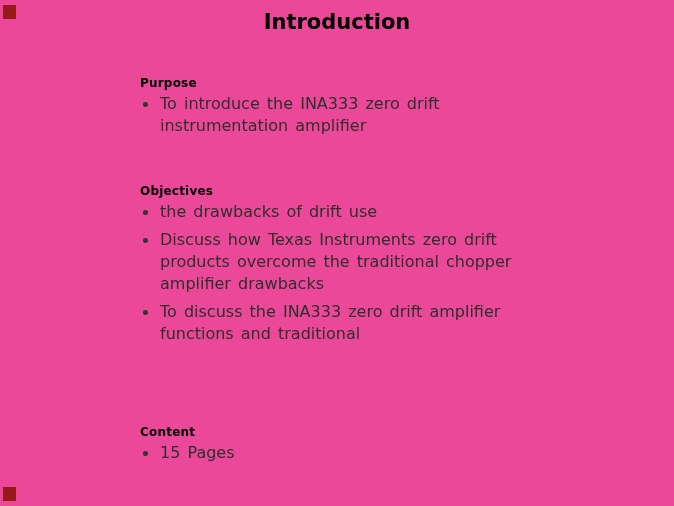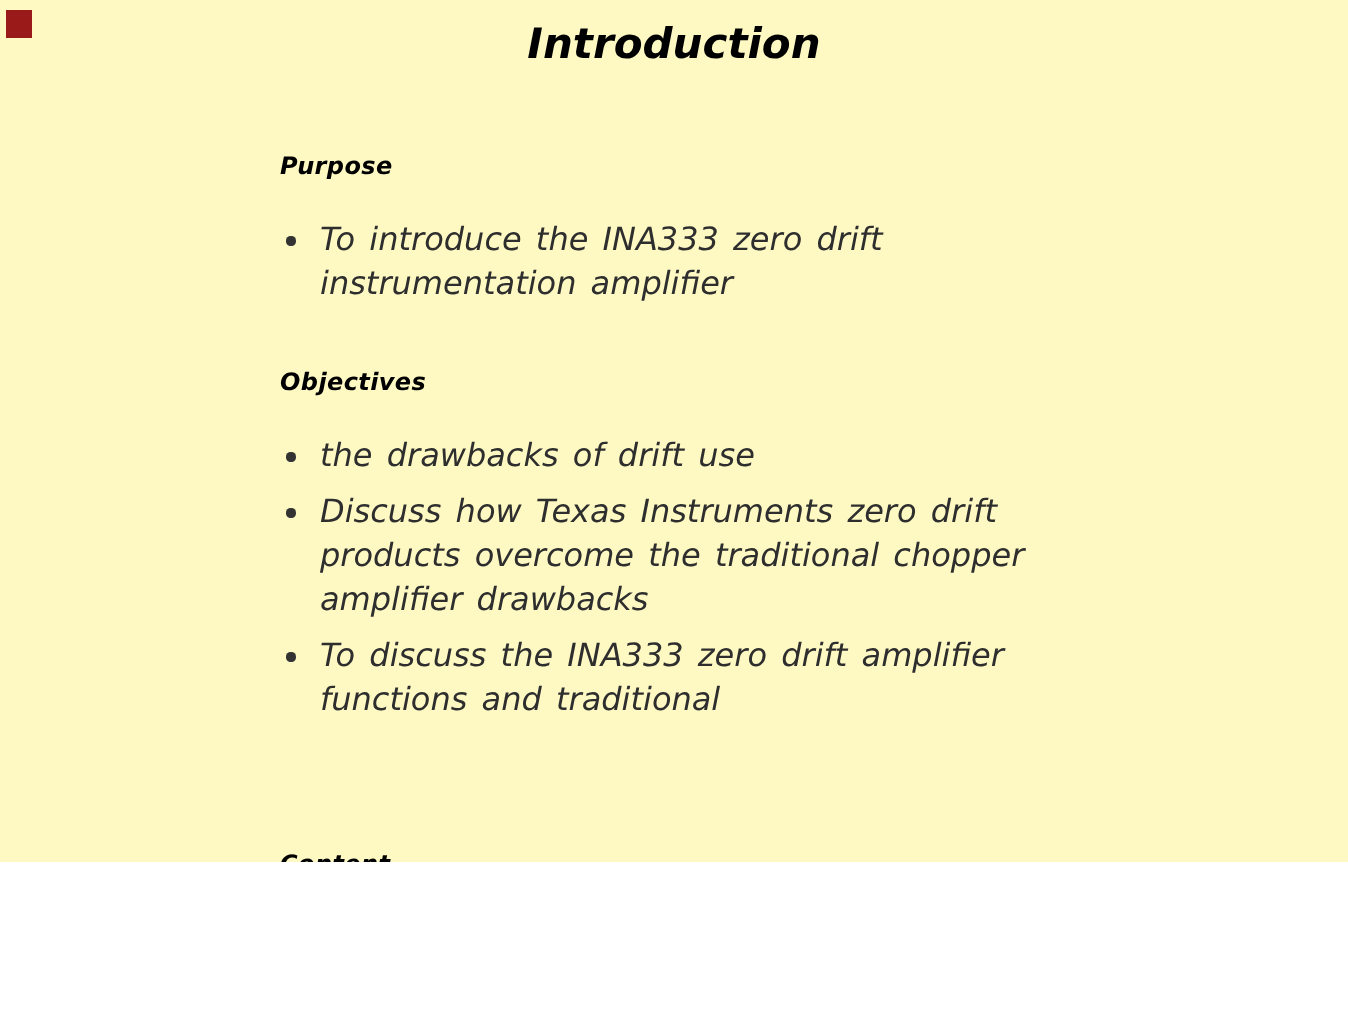--- a/index.html
+++ b/index.html
@@ -1,23 +1,22 @@
 <!DOCTYPE html>
 <html><head>
 <meta charset="utf-8">
 <style>
   html,body{margin:0;padding:0;background:#ffffff;}
   .slide{
     position:relative;
-    width:674px;height:431px;
-    background:#fef9c3;
+    width:674px;height:506px;
+    background:#ec4899;
     font-family:"DejaVu Sans","Liberation Sans",sans-serif;
     color:#2e2e2e;
     overflow:hidden;
-    font-style:italic;
   }
   .corner-mark{
     position:absolute;
     left:3px;
     width:13px;height:14px;
     background:#9a1a1a;
   }
   .corner-mark.top{top:5px;}
   .corner-mark.bottom{top:487px;}
   .slide-title{
@@ -39,21 +38,21 @@
   #sec-objectives{top:181px;}
   #sec-content{top:422px;}
   .section-heading{
     margin:0;
     font-size:12px;
     font-weight:bold;
     color:#000000;
     line-height:20px;
     letter-spacing:0.2px;
   }
-  .bullets{margin-top:16px;}
+  .bullets{margin-top:0;}
   .bullet{
     display:flex;
     align-items:flex-start;
     margin-bottom:6px;
   }
   .bullet-marker{
     flex:none;
     width:20px;
     position:relative;
     height:22px;
@@ -123,17 +122,20 @@
         </div>
       </div>
     </div>
   </div>
 
   <div class="section" id="sec-content">
     <h2 class="section-heading">Content</h2>
     <div class="bullets">
       <div class="bullet">
         <span class="bullet-marker"></span>
+        <div class="bullet-lines">
+          <div class="line">15 Pages</div>
+        </div>
       </div>
     </div>
   </div>
 
 </div>
 
 </body></html>

